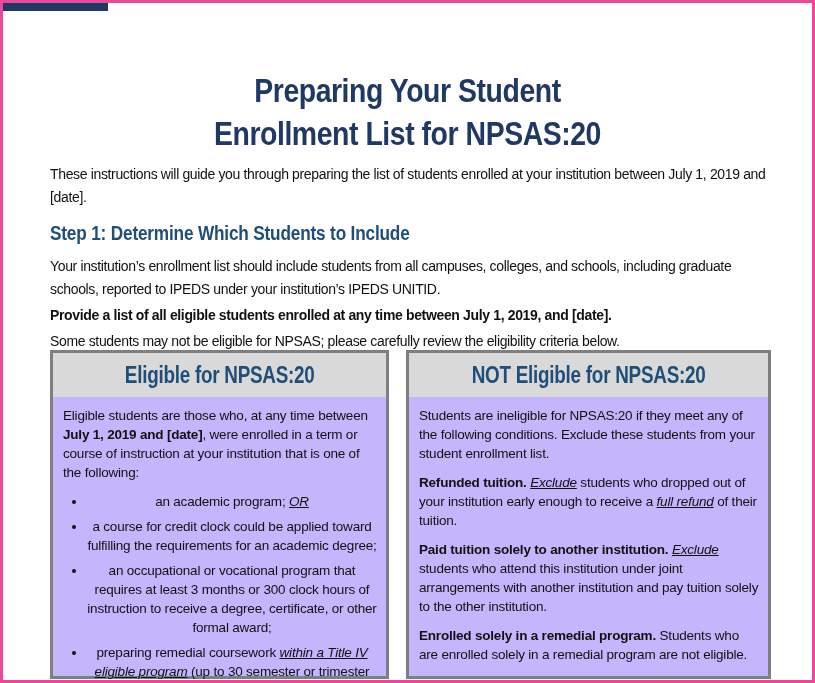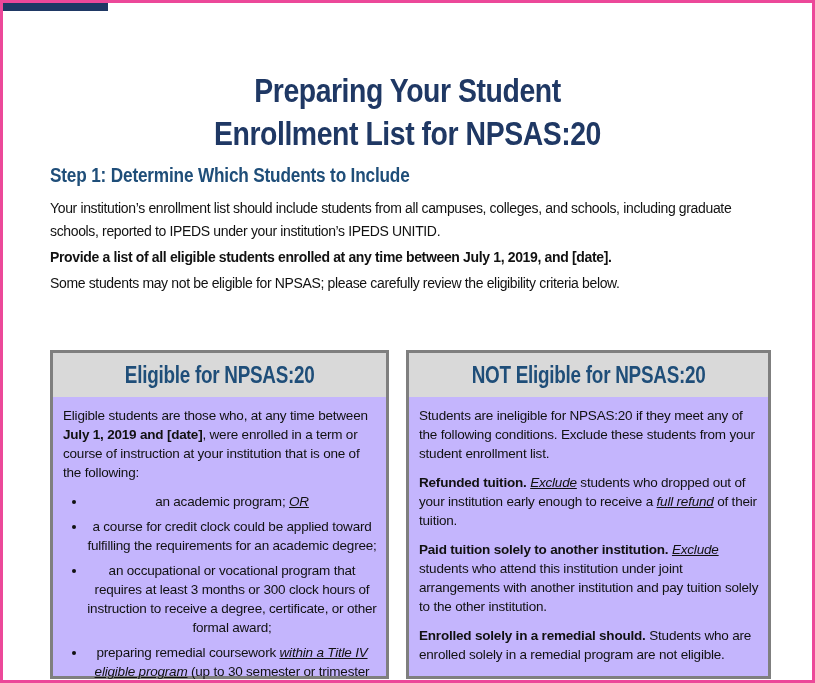--- a/index.html
+++ b/index.html
@@ -102,20 +102,21 @@
 <div class="page">
 
   <div class="top-accent"></div>
 
   <div class="doc-title">
     <div>Preparing Your Student</div>
     <div>Enrollment List for NPSAS:20</div>
   </div>
 
   <div class="content">
+    <p class="intro">These instructions will guide you through preparing the list of students enrolled at your institution between July 1, 2019 and [date].</p>
     <div class="step-heading">Step 1: Determine Which Students to Include</div>
     <p>Your institution’s enrollment list should include students from all campuses, colleges, and schools, including graduate schools, reported to IPEDS under your institution’s IPEDS UNITID.</p>
     <p class="bold-line">Provide a list of all eligible students enrolled at any time between July 1, 2019, and [date].</p>
     <p>Some students may not be eligible for NPSAS; please carefully review the eligibility criteria below.</p>
   </div>
 
   <div class="box left">
     <div class="box-header">
       <span class="box-title">Eligible for NPSAS:20</span>
     </div>
@@ -131,17 +132,17 @@
   </div>
 
   <div class="box right">
     <div class="box-header">
       <span class="box-title">NOT Eligible for NPSAS:20</span>
     </div>
     <div class="box-body">
       <p>Students are ineligible for NPSAS:20 if they meet any of the following conditions. Exclude these students from your student enrollment list.</p>
       <p><span class="seg-b">Refunded tuition.</span><span> </span><span class="seg-i">Exclude</span><span> students who dropped out of your institution early enough to receive a </span><span class="seg-i">full refund</span><span> of their tuition.</span></p>
       <p><span class="seg-b">Paid tuition solely to another institution.</span><span> </span><span class="seg-i">Exclude</span><span> students who attend this institution under joint arrangements with another institution and pay tuition solely to the other institution.</span></p>
-      <p><span class="seg-b">Enrolled solely in a remedial should.</span><span> Students who are enrolled solely in a remedial program are not eligible.</span></p>
+      <p><span class="seg-b">Enrolled solely in a remedial program.</span><span> Students who are enrolled solely in a remedial program are not eligible.</span></p>
     </div>
   </div>
 
 </div>
 
 </body></html>

